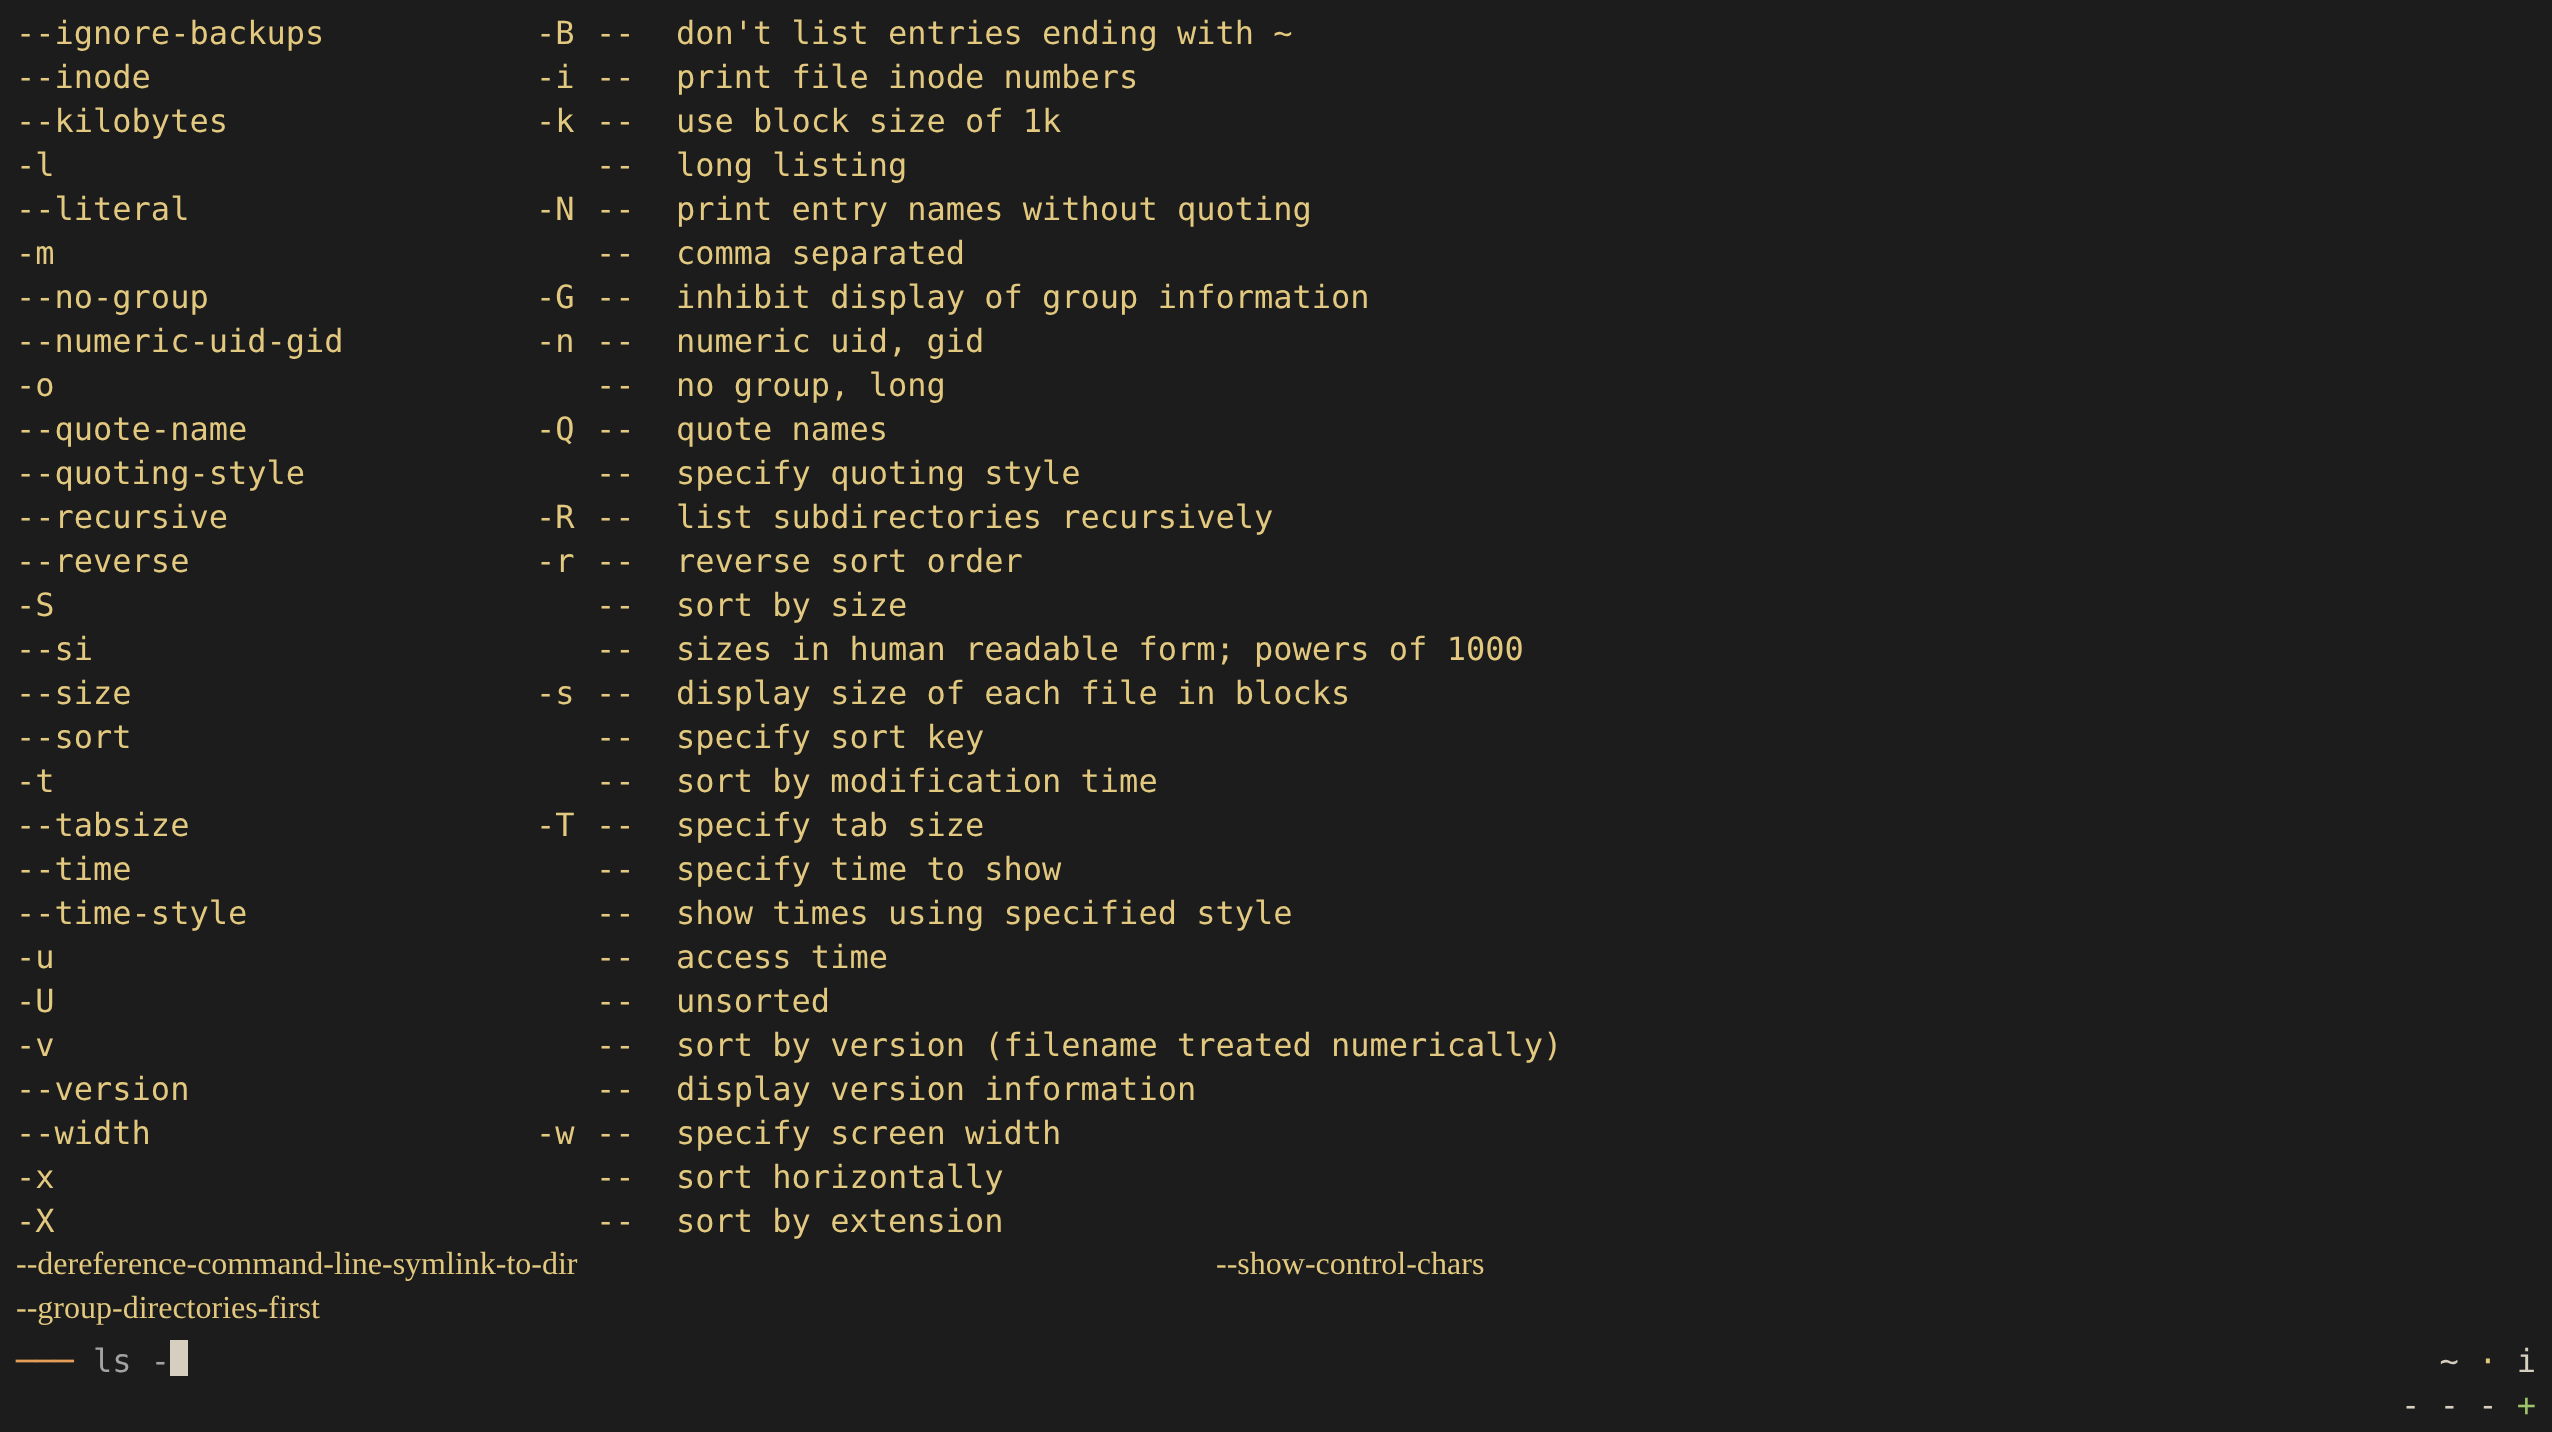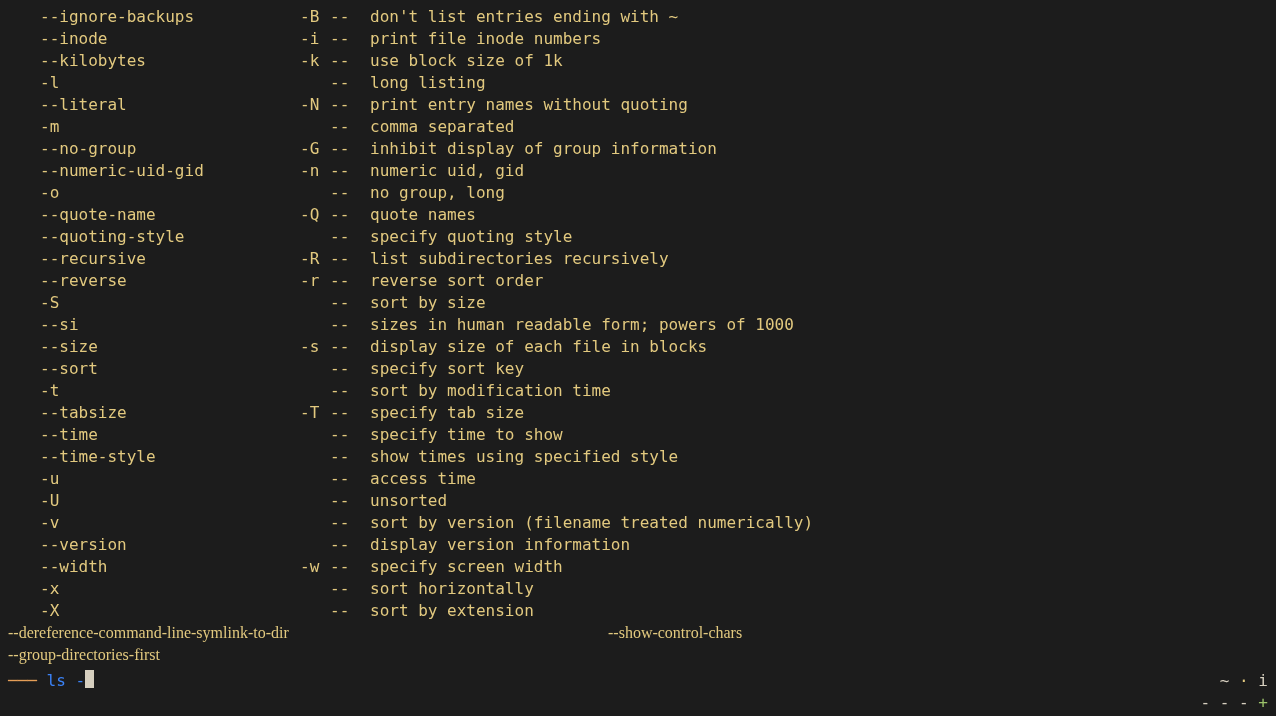--- a/index.html
+++ b/index.html
@@ -18,21 +18,20 @@
     padding: 6px 8px 0 8px;
     white-space: pre;
   }
   .row {
     display: block;
     height: 22px;
   }
   .long {
     width: 260px;
     display: inline-block;
-    margin-left: 32px;
   }
   .short {
     width: 30px;
     display: inline-block;
   }
   .sep {
     display: inline-block;
     width: 40px;
   }
   .desc {
@@ -46,21 +45,21 @@
     box-sizing: border-box;
     padding: 0 8px 2px 8px;
   }
   .prompt-line {
     height: 22px;
   }
   .prompt-seg {
     color: #e59e57; 
   }
   .cmd {
-    color: #3b82f6;
+    color: #a3a3a3;
   }
   .cursor {
     display: inline-block;
     width: 9px;
     height: 18px;
     background: #d6cfbf;
     vertical-align: -2px;
   }
   .right-info {
     float: right;

